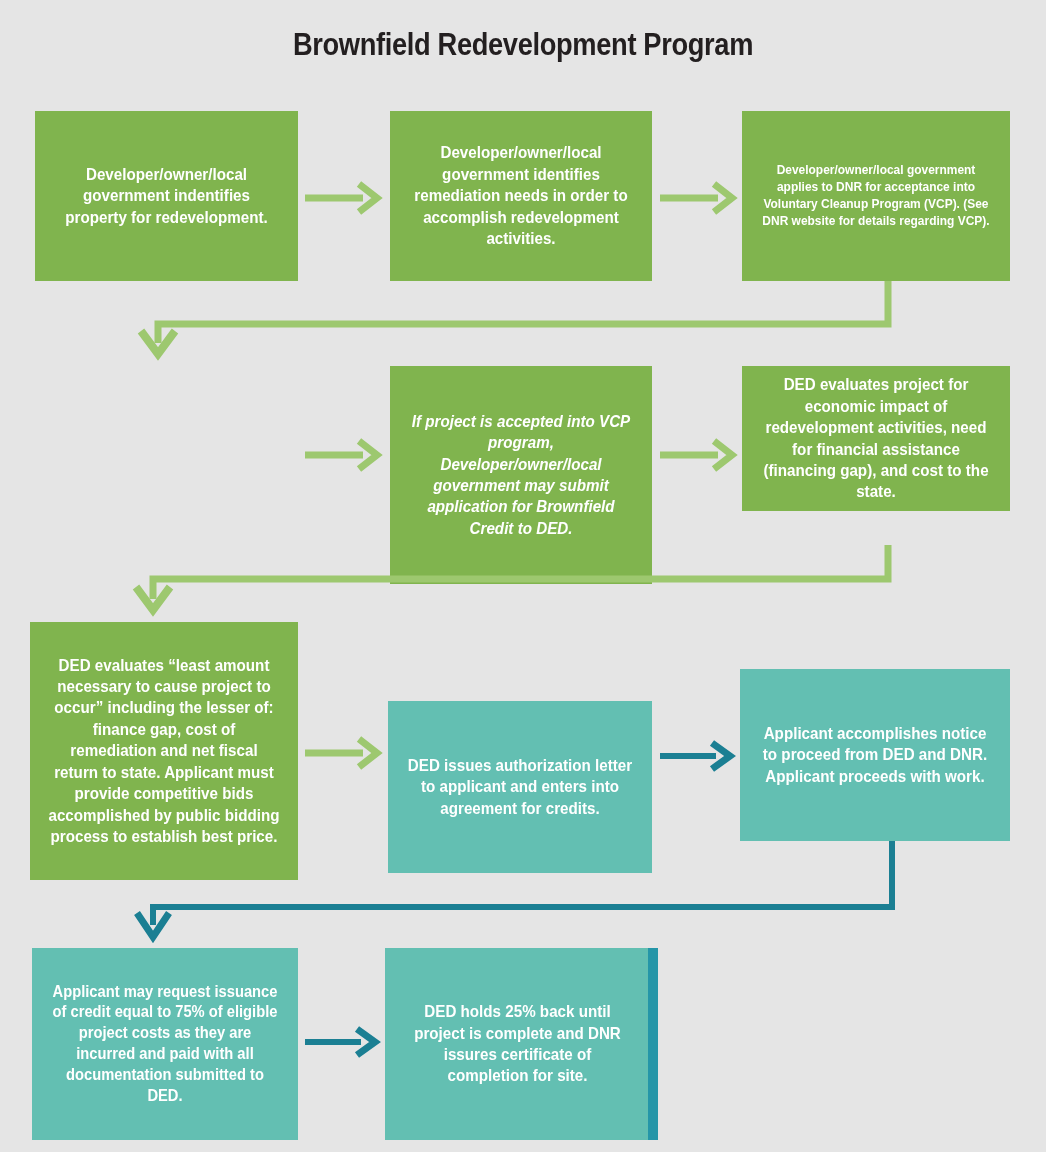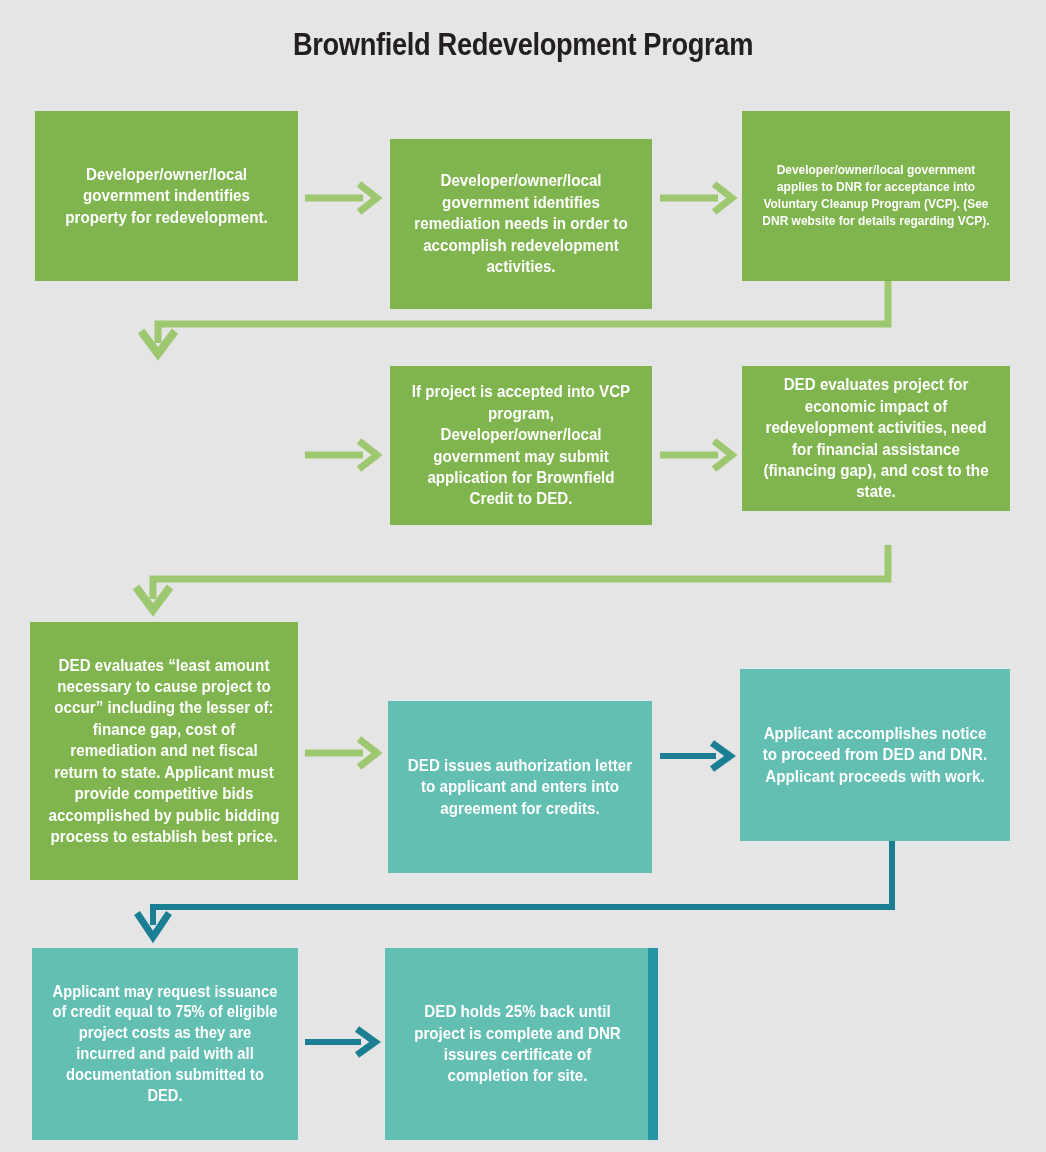--- a/index.html
+++ b/index.html
@@ -71,21 +71,21 @@
 
   <div class="node green" style="left:35px; top:111px; width:263px; height:170px; font-size:16.5px;">
     <span>Developer/owner/local government indentifies property for redevelopment.</span>
   </div>
 
   <svg class="arrow-svg" style="left:305px; top:180px;" width="80" height="36" viewBox="0 0 80 36">
     <path d="M0,18 L58,18" stroke="#9dc86f" stroke-width="7" fill="none"></path>
     <path d="M54,4 L72,18 L54,32" stroke="#9dc86f" stroke-width="7" fill="none" stroke-linejoin="miter"></path>
   </svg>
 
-  <div class="node green" style="left:390px; top:111px; width:262px; height:170px; font-size:16.5px;margin-top:28px;">
+  <div class="node green" style="left:390px; top:111px; width:262px; height:170px; font-size:16.5px;">
     <span>Developer/owner/local government identifies remediation needs in order to accomplish redevelopment activities.</span>
   </div>
 
   <svg class="arrow-svg" style="left:660px; top:180px;" width="80" height="36" viewBox="0 0 80 36">
     <path d="M0,18 L58,18" stroke="#9dc86f" stroke-width="7" fill="none"></path>
     <path d="M54,4 L72,18 L54,32" stroke="#9dc86f" stroke-width="7" fill="none" stroke-linejoin="miter"></path>
   </svg>
 
   <div class="node green" style="left:742px; top:111px; width:268px; height:170px; font-size:13px;align-items:center;">
     <span>Developer/owner/local government applies to DNR for acceptance into Voluntary Cleanup Program (VCP). (See DNR website for details regarding VCP).</span>
@@ -95,21 +95,21 @@
     <path d="M758,0 L758,43 L28,43 L28,62" stroke="#9dc86f" stroke-width="7" fill="none" stroke-linejoin="miter"></path>
     <path d="M11,50 L28,73 L45,50" stroke="#9dc86f" stroke-width="8" fill="none" stroke-linejoin="miter"></path>
   </svg>
 
 
   <svg class="arrow-svg" style="left:305px; top:437px;" width="80" height="36" viewBox="0 0 80 36">
     <path d="M0,18 L58,18" stroke="#9dc86f" stroke-width="7" fill="none"></path>
     <path d="M54,4 L72,18 L54,32" stroke="#9dc86f" stroke-width="7" fill="none" stroke-linejoin="miter"></path>
   </svg>
 
-  <div class="node green" style="left:390px; top:366px; width:262px; height:159px; font-size:16.5px;">
+  <div class="node green" style="left:390px; top:366px; width:262px; height:218px; font-size:16.5px;font-style:italic;">
     <span>If project is accepted into VCP program, Developer/owner/local government may submit application for Brownfield Credit to DED.</span>
   </div>
 
   <svg class="arrow-svg" style="left:660px; top:437px;" width="80" height="36" viewBox="0 0 80 36">
     <path d="M0,18 L58,18" stroke="#9dc86f" stroke-width="7" fill="none"></path>
     <path d="M54,4 L72,18 L54,32" stroke="#9dc86f" stroke-width="7" fill="none" stroke-linejoin="miter"></path>
   </svg>
 
   <div class="node green" style="left:742px; top:366px; width:268px; height:145px; font-size:16.5px;">
     <span>DED evaluates project for economic impact of redevelopment activities, need for financial assistance (financing gap), and cost to the state.</span>

